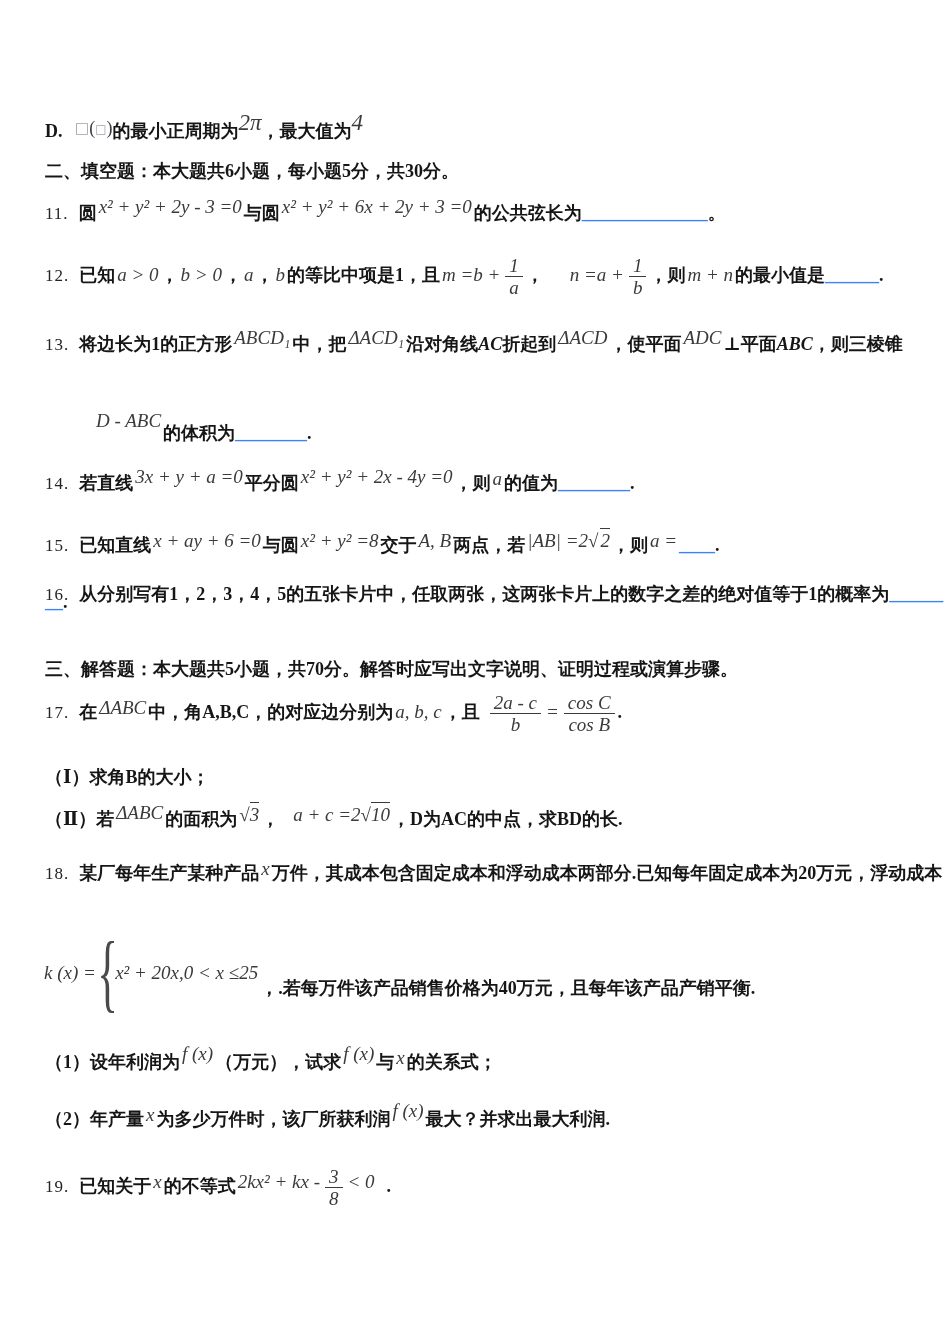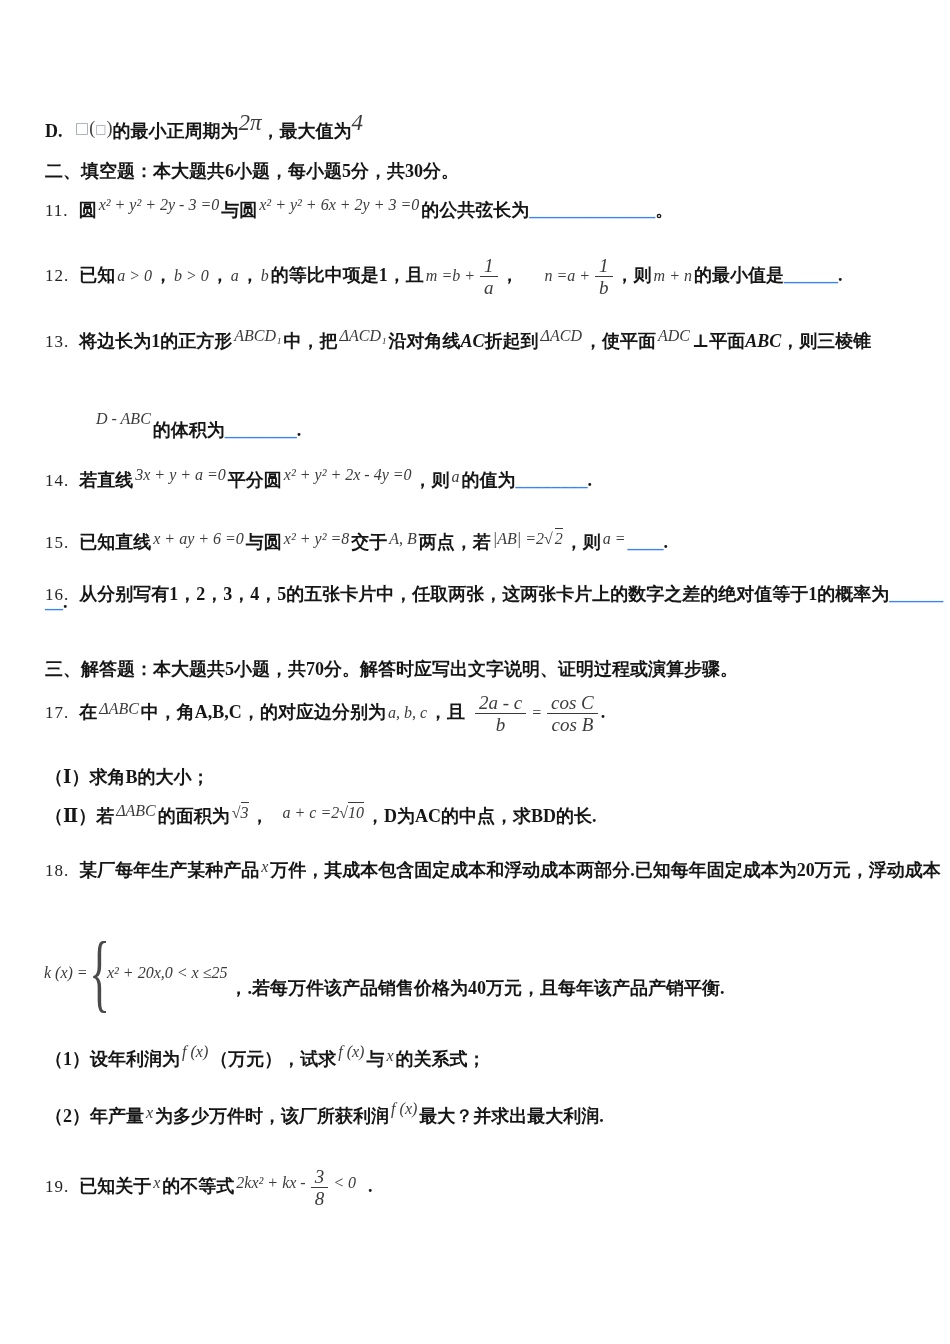--- a/index.html
+++ b/index.html
@@ -1,21 +1,21 @@
 <!DOCTYPE html>
 <html><head>
 <meta charset="utf-8">
 <style>
   html,body{margin:0;padding:0;}
   body{width:950px;height:1344px;background:#ffffff;position:relative;overflow:hidden;
        font-family:"Liberation Serif","DejaVu Serif",serif;}
   .line{position:absolute;left:45px;white-space:nowrap;color:#161616;
         font-weight:700;font-size:18px;font-family:"Liberation Serif","DejaVu Serif",serif;}
   .num{font-weight:400;font-size:17px;color:#242424;margin-right:10px;letter-spacing:1px;text-align:center;}
-  .m{font-weight:400;font-style:italic;font-size:16px;color:#3b3b3b;margin:0 2px;
+  .m{font-weight:400;font-style:italic;font-size:19px;color:#3b3b3b;margin:0 2px;
      font-family:"Liberation Serif","DejaVu Serif",serif;}
   .r4{vertical-align:4px;} .r6{vertical-align:6px;} .r8{vertical-align:8px;} .r12{vertical-align:12px;margin-left:48px;}
   .sup{font-weight:400;font-style:italic;font-size:23px;color:#3b3b3b;vertical-align:7px;}
   .bl{font-weight:700;font-style:normal;}
   .bi{font-weight:700;font-style:italic;}
   .blank{font-weight:700;letter-spacing:0;color:#3b82f6;}
   .tofu{color:#9aa3b0;font-weight:400;font-style:normal;font-size:15px;vertical-align:4px;
         font-family:"DejaVu Sans",sans-serif;}
   .tofu.small{font-size:12px;}
   .pr{font-weight:400;font-size:18px;color:#3b3b3b;vertical-align:3px;}

